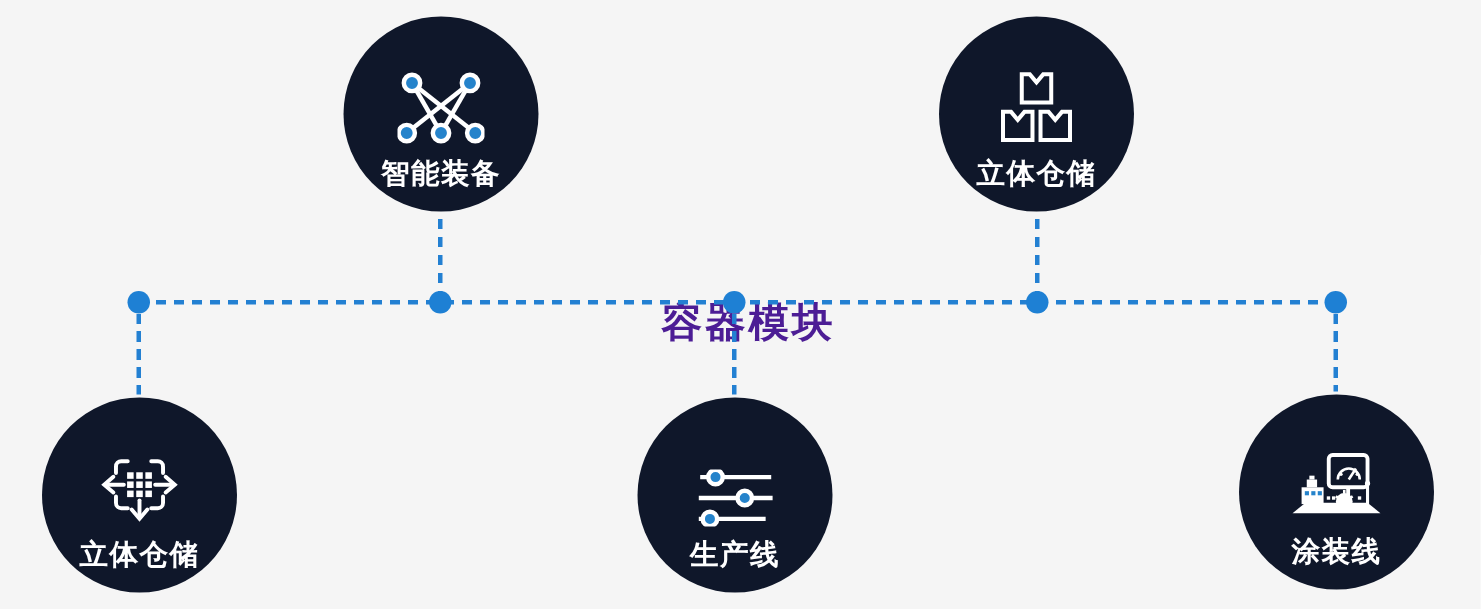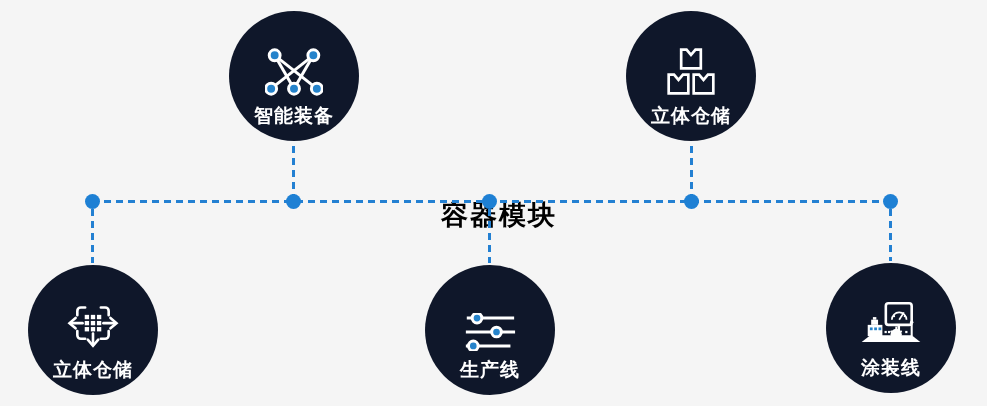--- a/index.html
+++ b/index.html
@@ -10,21 +10,21 @@
   .stage{
     position:relative;
     width:987px;height:406px;
     background:#f5f5f5;
     overflow:hidden;
   }
   
   .watermark{
     position:absolute;left:441px;top:197px;
     font-size:27px;font-weight:bold;letter-spacing:2px;
-    color:#000000;user-select:none;white-space:nowrap;
+    color:#4c1d95;user-select:none;white-space:nowrap;
   }
   
   .h-line{
     position:absolute;height:3px;
     background:repeating-linear-gradient(to right,#2380d2 0,#2380d2 7px,transparent 7px,transparent 12px);
   }
   .v-line{
     position:absolute;width:3px;
     background:repeating-linear-gradient(to bottom,#2380d2 0,#2380d2 7px,transparent 7px,transparent 12px);
   }

